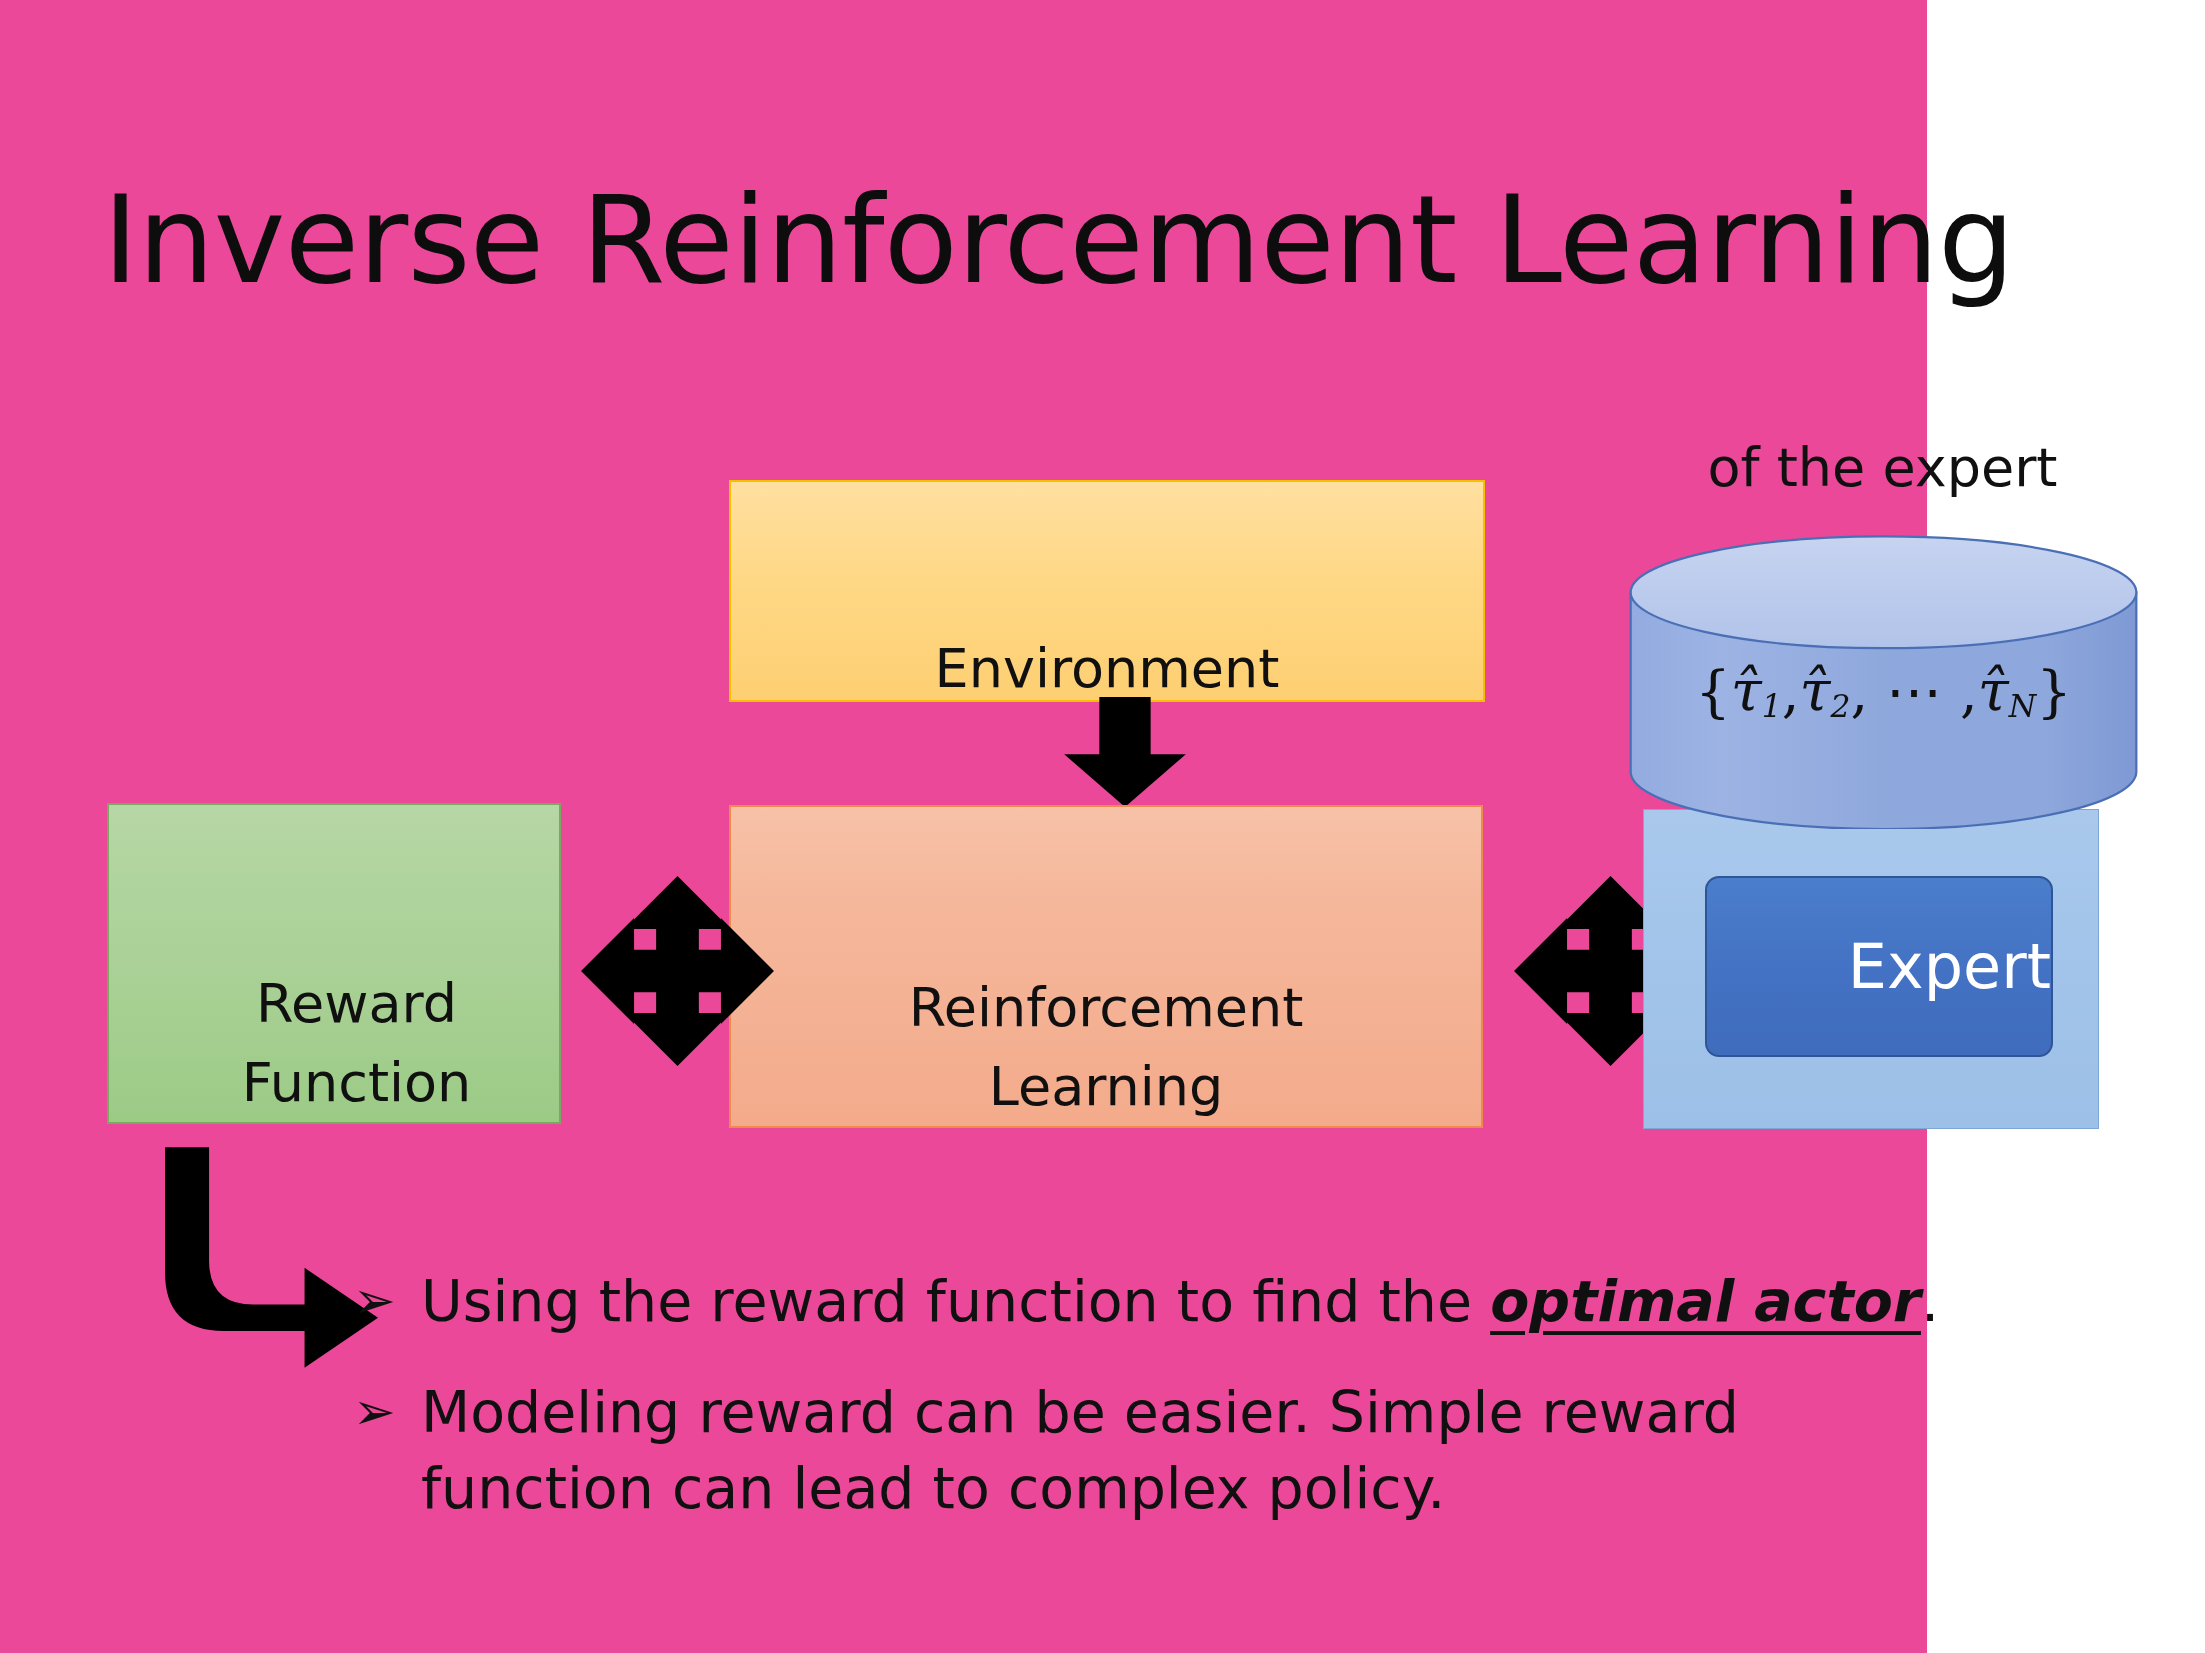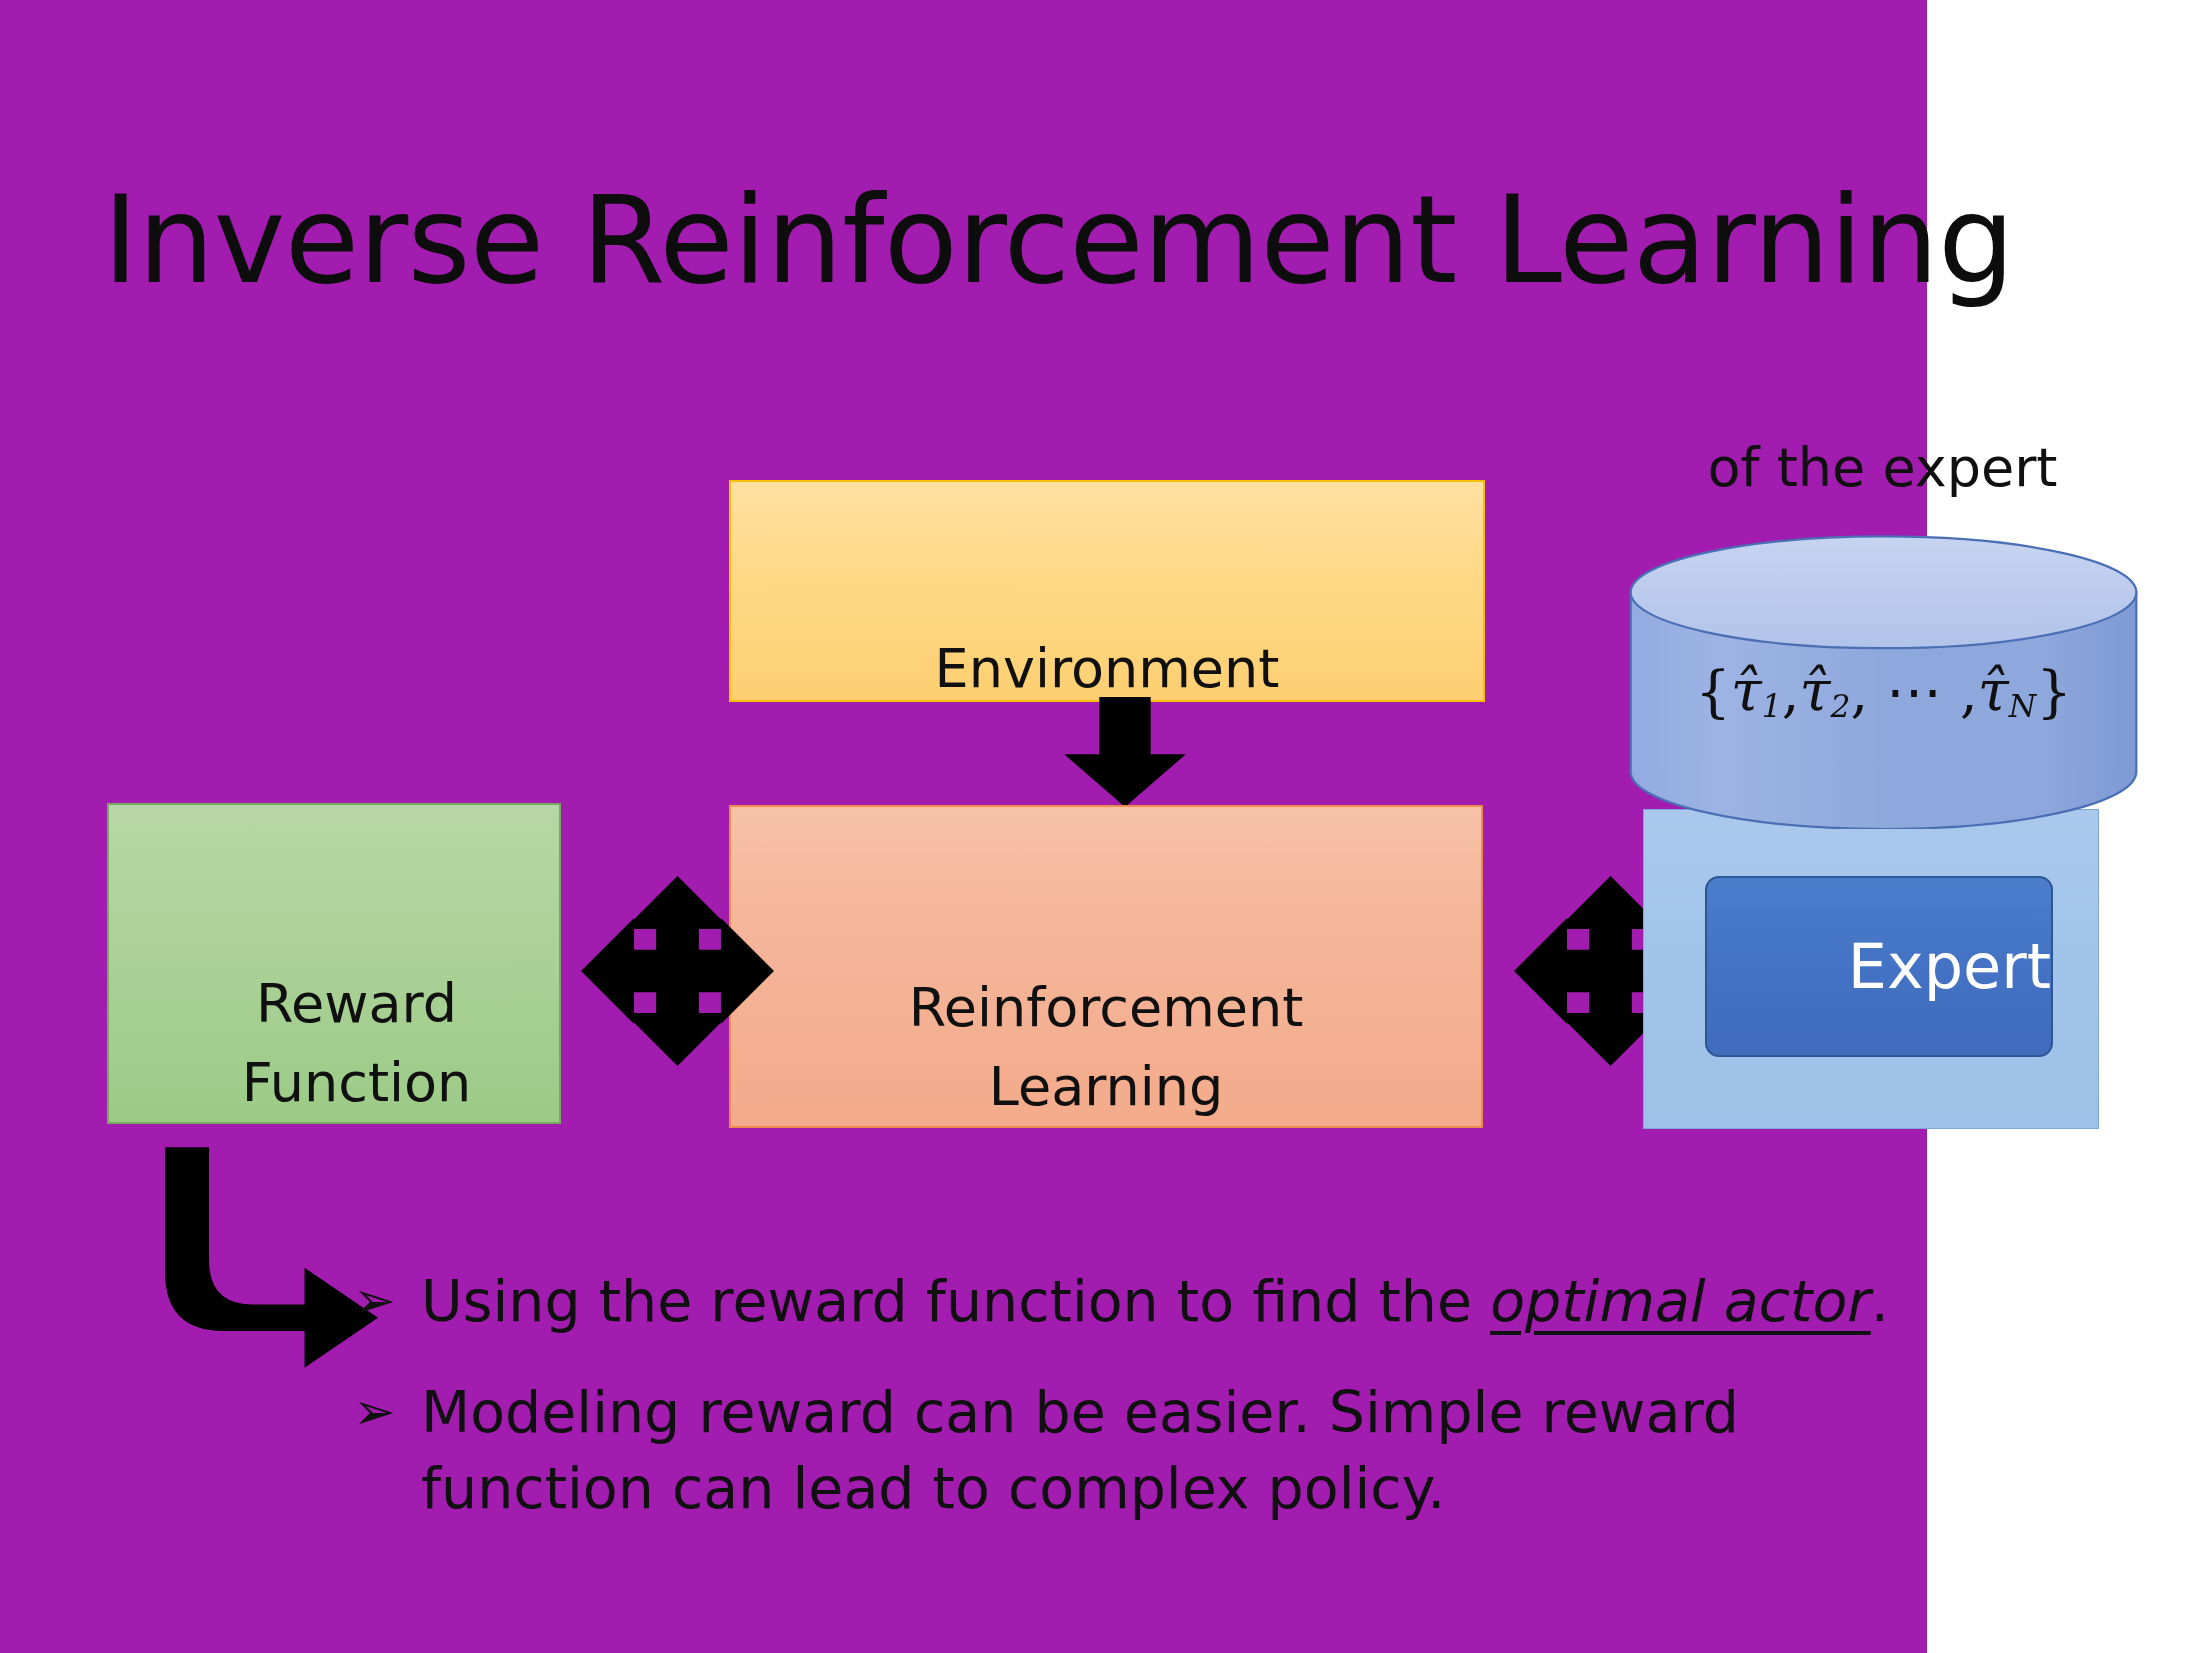--- a/index.html
+++ b/index.html
@@ -1,18 +1,18 @@
 <!DOCTYPE html>
 <html style="font-size:11.8px"><head>
 <meta charset="utf-8">
 <style>
   html,body{margin:0;padding:0;background:#fff;}
   body{width:2205px;height:1654px;position:relative;overflow:hidden;
        font-family:"DejaVu Sans","Liberation Sans",sans-serif;}
-  .slide{position:absolute;left:0;top:0;width:1927px;height:1654px;background:#a21caf;}
+  .slide{position:absolute;left:0;top:0;width:1927px;height:1654px;background:#ec4899;}
 
   
   .title{position:absolute;left:0;top:171px;width:2117px;text-align:center;
          font-size:121px;line-height:140px;color:#0d0d0d;font-weight:400;
          letter-spacing:-0.7px;font-family:"DejaVu Sans","Liberation Sans",sans-serif;}
 
   
   .box{position:absolute;box-sizing:border-box;display:flex;align-items:flex-end;
        justify-content:center;text-align:center;color:#101010;}
   .box .lbl{display:block;width:100%;}
@@ -61,21 +61,21 @@
               color:#ffffff;font-size:62px;}
 
   
   #elbow-arrow{position:absolute;left:165px;top:1147px;width:213px;height:221px;}
 
   
   .bullets{position:absolute;left:353px;top:1263px;width:1735px;}
   .bullet{position:relative;padding-left:68px;margin-bottom:35px;
           font-size:57px;line-height:76px;color:#101010;}
   .bullet .arrowglyph{position:absolute;left:0;top:0;font-size:51px;line-height:76px;color:#101010;}
-  .em-underline{font-weight:normal;font-style:italic;text-decoration:underline;
+  .em-underline{font-weight:bold;font-style:italic;text-decoration:underline;
                 text-underline-offset:10.3px;text-decoration-thickness:4.4px;}
 </style>
 </head>
 <body>
 
 <div class="slide">
 
   <div class="title">Inverse Reinforcement Learning</div>
 
   <div class="box" id="env-box">

